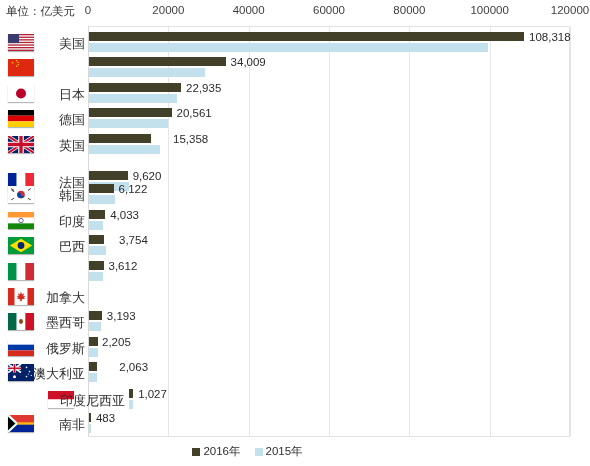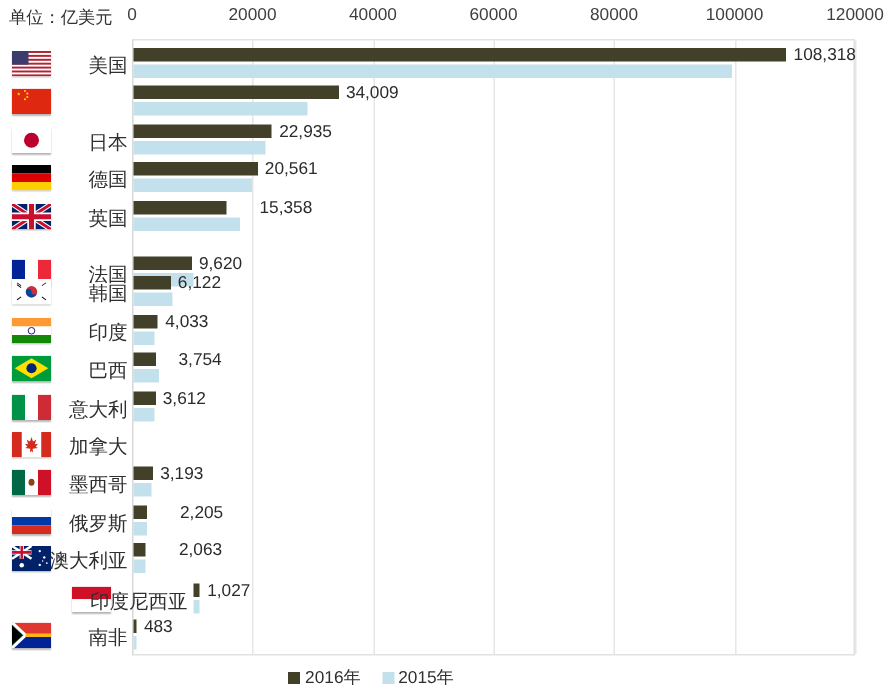--- a/index.html
+++ b/index.html
@@ -333,21 +333,20 @@
         </div>
       </div>
       <div class="row" style="top: 257.6px;">
         <div class="flag">
           <svg viewBox="0 0 26 17">
             <rect width="8.67" height="17" x="0" fill="#009246"></rect>
             <rect width="8.67" height="17" x="8.67" fill="#fff"></rect>
             <rect width="8.66" height="17" x="17.34" fill="#ce2b37"></rect>
           </svg>
         </div>
-        <div class="country-label">意大利</div>
         <div class="bars">
           <div class="bar bar-2016" style="left: 0px; width: 14.5082px; background: rgb(67, 64, 42);"></div>
           <div class="bar bar-2015" style="left: 0px; width: 14.0583px; background: rgb(195, 225, 236);"></div>
           <div class="value-label" style="left: 14.5082px;">3,612</div>
         </div>
       </div>
       <div class="row" style="top: 283px;">
         <div class="flag">
           <svg viewBox="0 0 26 17">
             <rect width="26" height="17" fill="#fff"></rect>
@@ -379,21 +378,21 @@
           <svg viewBox="0 0 26 17">
             <rect width="26" height="5.67" y="0" fill="#fff"></rect>
             <rect width="26" height="5.67" y="5.67" fill="#0039a6"></rect>
             <rect width="26" height="5.66" y="11.34" fill="#d52b1e"></rect>
           </svg>
         </div>
         <div class="country-label">俄罗斯</div>
         <div class="bars">
           <div class="bar bar-2016" style="left: 0px; width: 8.85675px; background: rgb(67, 64, 42);"></div>
           <div class="bar bar-2015" style="left: 0px; width: 8.83667px; background: rgb(195, 225, 236);"></div>
-          <div class="value-label" style="left: 26px;">2,205</div>
+          <div class="value-label" style="left: 8px;">2,205</div>
         </div>
       </div>
       <div class="row" style="top: 359.2px;">
         <div class="flag">
           <svg viewBox="0 0 26 17">
             <rect width="26" height="17" fill="#012169"></rect>
             <g>
               <path d="M0,0 L13,8.5 M13,0 L0,8.5" stroke="#fff" stroke-width="1.7"></path>
               <path d="M6.5,0 V8.5 M0,4.25 H13" stroke="#fff" stroke-width="2.8"></path>
               <path d="M6.5,0 V8.5 M0,4.25 H13" stroke="#C8102E" stroke-width="1.7"></path>

